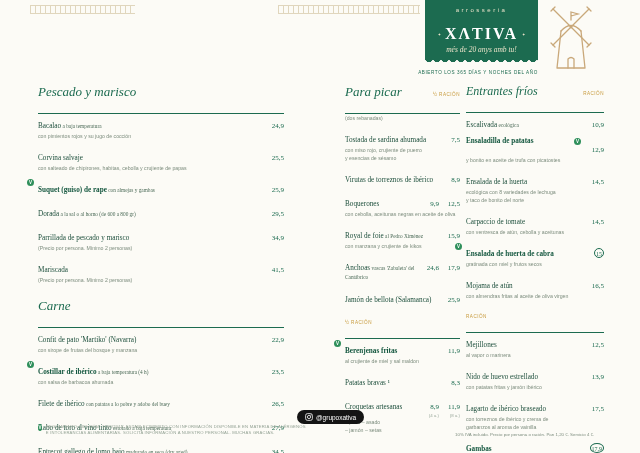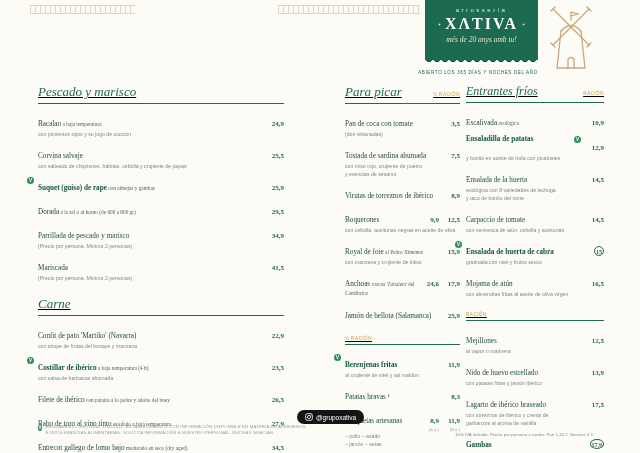--- a/index.html
+++ b/index.html
@@ -26,54 +26,54 @@
     position:absolute;left:425px;top:0;width:113px;height:58px;
     box-sizing:border-box;padding-top:7px;
     background:#1c6b50;color:#fff;text-align:center;
   }
   .logo-scallops{
     position:absolute;left:425px;top:58px;width:113px;height:6px;
     background-image:radial-gradient(circle at 50% 0,#1c6b50 55%,rgba(0,0,0,0) 60%);
     background-size:8px 6px;background-repeat:repeat-x;
   }
   .brand-top{font-size:6px;letter-spacing:2.5px;color:#e9e2c8;font-family:"Liberation Sans",sans-serif;}
-  .brand-row{display:flex;align-items:center;justify-content:center;gap:4px;margin-top:2px;}
+  .brand-row{display:flex;align-items:center;justify-content:center;gap:4px;margin-top:12px;}
   .brand-main{font-size:16px;font-weight:bold;letter-spacing:2px;color:#ffffff;}
   .ornament{font-size:4px;color:#e9e2c8;}
   .tagline{font-style:italic;font-size:7.5px;color:#e9e2c8;margin-top:2px;}
   .windmill{position:absolute;left:540px;top:4px;}
   .open-notice{
     position:absolute;left:413px;top:70px;width:130px;text-align:center;
     font-size:4.6px;letter-spacing:0.6px;color:#1c6b50;
     font-family:"Liberation Sans",sans-serif;
   }
 
   .col{position:absolute;top:84px;}
   #col-left{left:38px;width:246px;}
   #col-mid{left:345px;width:115px;}
   #col-right{left:466px;width:138px;}
   .section + .section{margin-top:14px;}
 
   .section-head{
     display:flex;justify-content:space-between;align-items:baseline;
-    border-bottom:1px solid #1c6b50;padding-bottom:3px;margin-bottom:8px;text-decoration:underline;
+    border-bottom:1px solid #1c6b50;padding-bottom:13px;
   }
   .section-title{font-style:italic;font-size:13px;color:#1c6b50;}
   #col-right .section-title{font-size:12px;text-align:right;}
   .portion-label{font-size:4.6px;color:#c79a3c;letter-spacing:0.5px;font-family:"Liberation Sans",sans-serif;}
 
   .menu-item{position:relative;margin-bottom:6px;}
   .item-line{display:flex;justify-content:space-between;align-items:baseline;}
   .item-name{font-size:7.2px;color:#1d4f3c;flex:1;padding-right:5px;line-height:1.25;}
   .item-name.bold{font-weight:bold;color:#14573f;}
   .item-suffix{font-size:5.3px;color:#4c6b58;font-weight:normal;}
   .item-desc{font-size:5.2px;color:#7d8d7e;line-height:1.35;margin-top:1px;font-family:"Liberation Sans",sans-serif;}
   .item-prices{display:flex;justify-content:flex-end;gap:5px;align-items:flex-start;}
   .pslot{text-align:right;min-width:16px;}
-  .pval{font-size:7px;color:#1c6b50;font-weight:bold;}
+  .pval{font-size:7px;color:#1c6b50;}
   .pval.circled{
     display:inline-block;border:1px solid #1c6b50;border-radius:50%;
     min-width:10px;height:10px;line-height:10px;text-align:center;
     font-size:6px;padding:0 1px;box-sizing:border-box;
   }
   .pnote{display:block;font-size:4.4px;color:#9aa89b;font-family:"Liberation Sans",sans-serif;}
 
   .veg-icon{
     display:inline-block;width:7px;height:7px;line-height:7px;border-radius:50%;
     background:#2f8f5b;color:#fff;font-size:4.5px;text-align:center;
@@ -248,26 +248,20 @@
   </div>
 
   <div id="col-mid" class="col">
     <section class="section">
       <div class="section-head">
         <span class="section-title">Para picar</span>
         <span class="portion-label">½ RACIÓN</span>
       </div>
       <div class="items">
           <div class="menu-item">
-            <div class="item-line">
-              <span class="item-name">Pan de coca con tomate</span>
-              <span class="item-prices">
-                <span class="pslot"><span class="pval">3,5</span></span>
-              </span>
-            </div>
             <div class="item-desc">(dos rebanadas)</div>
           </div>
           <div class="menu-item">
             <div class="item-line">
               <span class="item-name">Tostada de sardina ahumada</span>
               <span class="item-prices">
                 <span class="pslot"><span class="pval">7,5</span></span>
               </span>
             </div>
             <div class="item-desc">con miso rojo, crujiente de puerro</div>

